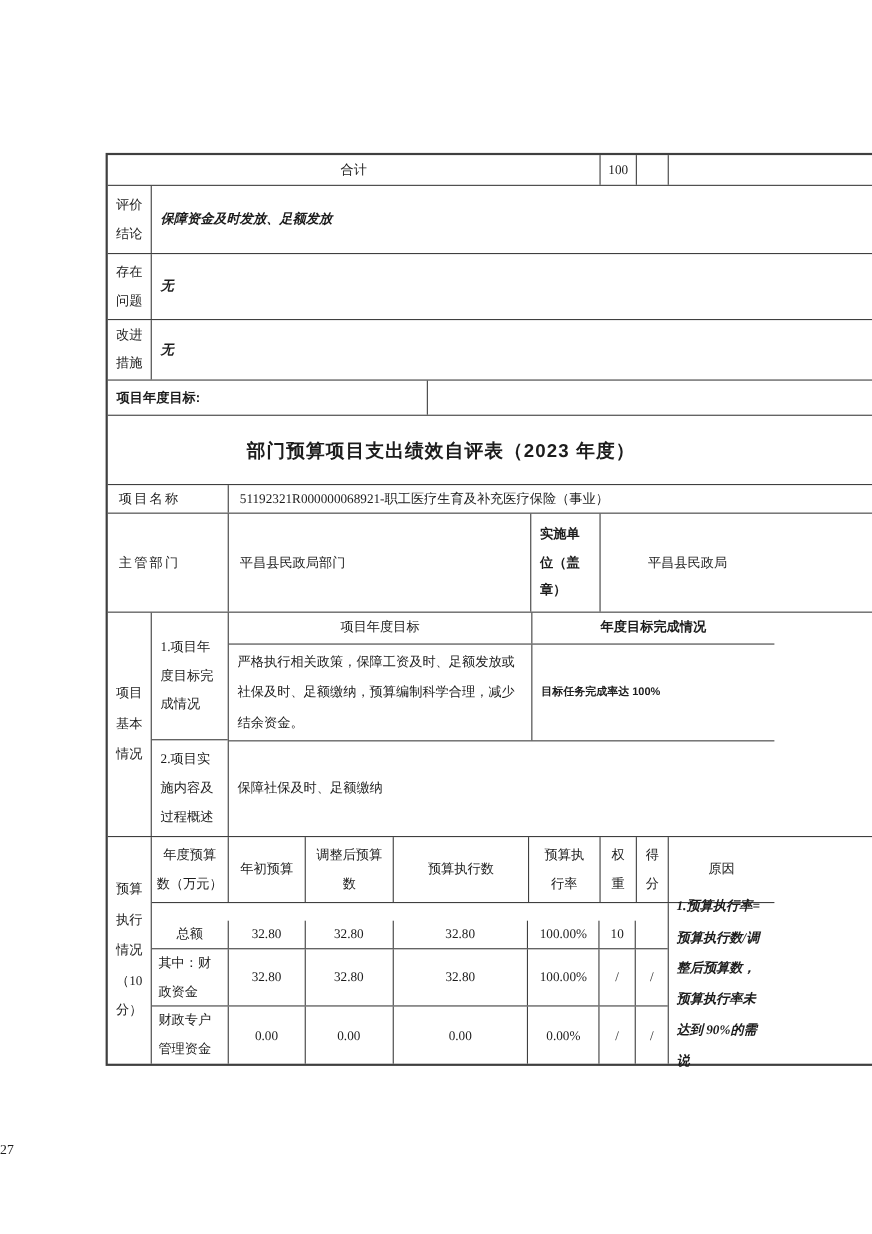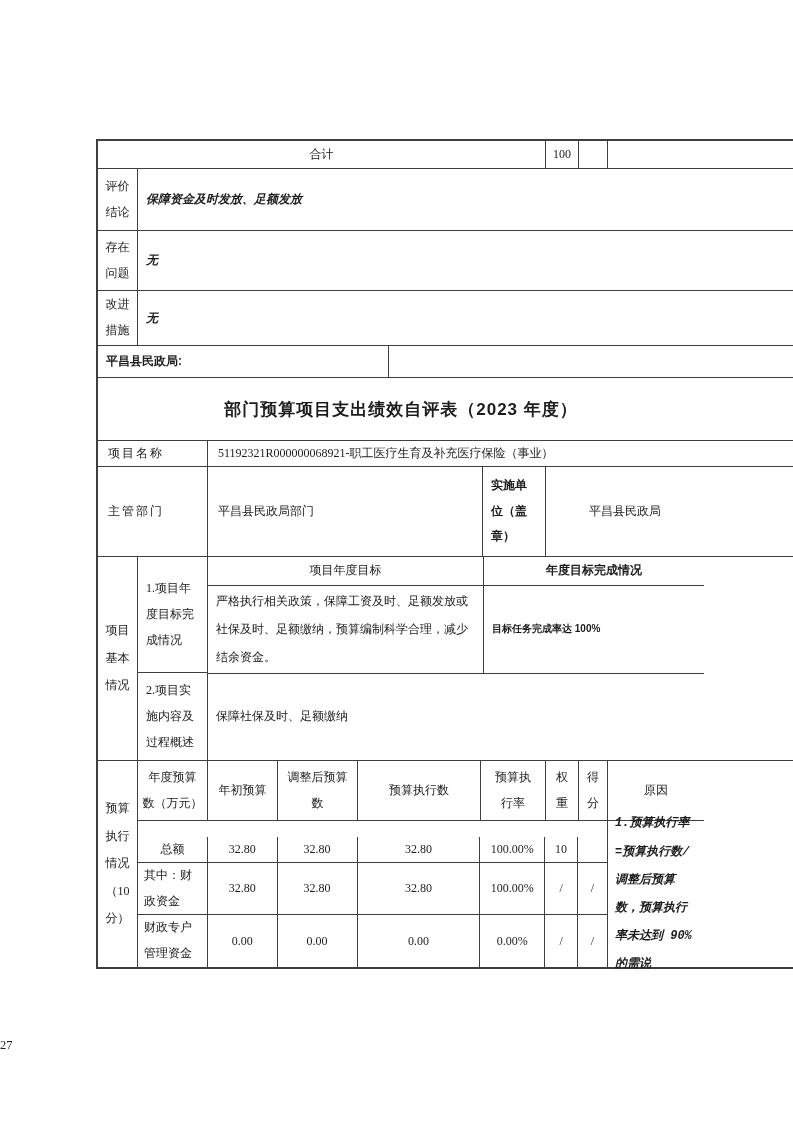--- a/index.html
+++ b/index.html
@@ -22,21 +22,21 @@
   .pl { padding-left:8px; }
   .pl2 { padding-left:10px; }
   .hei { font-family:"Liberation Sans","DejaVu Sans",sans-serif; font-weight:bold; }
   .ital { font-style:italic; }
   .vlabel { flex-direction:column; justify-content:center; text-align:center; white-space:pre-line; line-height:2.3; }
   .col { display:flex; flex-direction:column; }
   .title-cell { height:62px; display:flex; align-items:center; justify-content:center;
     font-family:"Liberation Sans","DejaVu Sans",sans-serif; font-weight:bold; font-size:17px; letter-spacing:1px; }
   .goalText { line-height:2.35; padding:4px 8px; }
   .reasonCell { line-height:2.35; padding:6px 7px; font-style:italic; font-weight:bold;
-    display:flex; align-items:center;font-family:Liberation Mono, monospace; }
+    display:flex; align-items:center; }
   .pagenum { position:absolute; top:1038px; left:0; width:100%; text-align:left; font-size:12.5px; }
 </style>
 </head>
 <body>
 
 <div class="sheet">
 
   <div class="r" style="height:28px;">
     <div class="c center" style="width:448px;">合计</div>
     <div class="c center" style="width:33px;">100</div>
@@ -56,21 +56,21 @@
     <div class="c last pl ital" style="width:566px; font-weight:bold;">无</div>
   </div>
 
   <div class="r" style="height:55px;">
     <div class="c center pre" style="width:40px;">改进
 措施</div>
     <div class="c last pl ital" style="width:566px; font-weight:bold;">无</div>
   </div>
 
   <div class="r" style="height:32px;">
-    <div class="c pl hei" style="width:291px; font-size:12px;">平昌县民政局:</div>
+    <div class="c pl hei" style="width:291px; font-size:12px;">项目年度目标:</div>
     <div class="c last pl hei" style="width:315px; font-size:12px;margin-top:44px;">财务负责人:</div>
   </div>
 
   <div class="r">
     <div class="c last title-cell" style="width:606px;">部门预算项目支出绩效自评表（2023 年度）</div>
   </div>
 
   <div class="r" style="height:26px;">
     <div class="c pl2" style="width:110px; letter-spacing:2px;">项目名称</div>
     <div class="c last pl2" style="width:496px;">51192321R000000068921-职工医疗生育及补充医疗保险（事业）</div>

